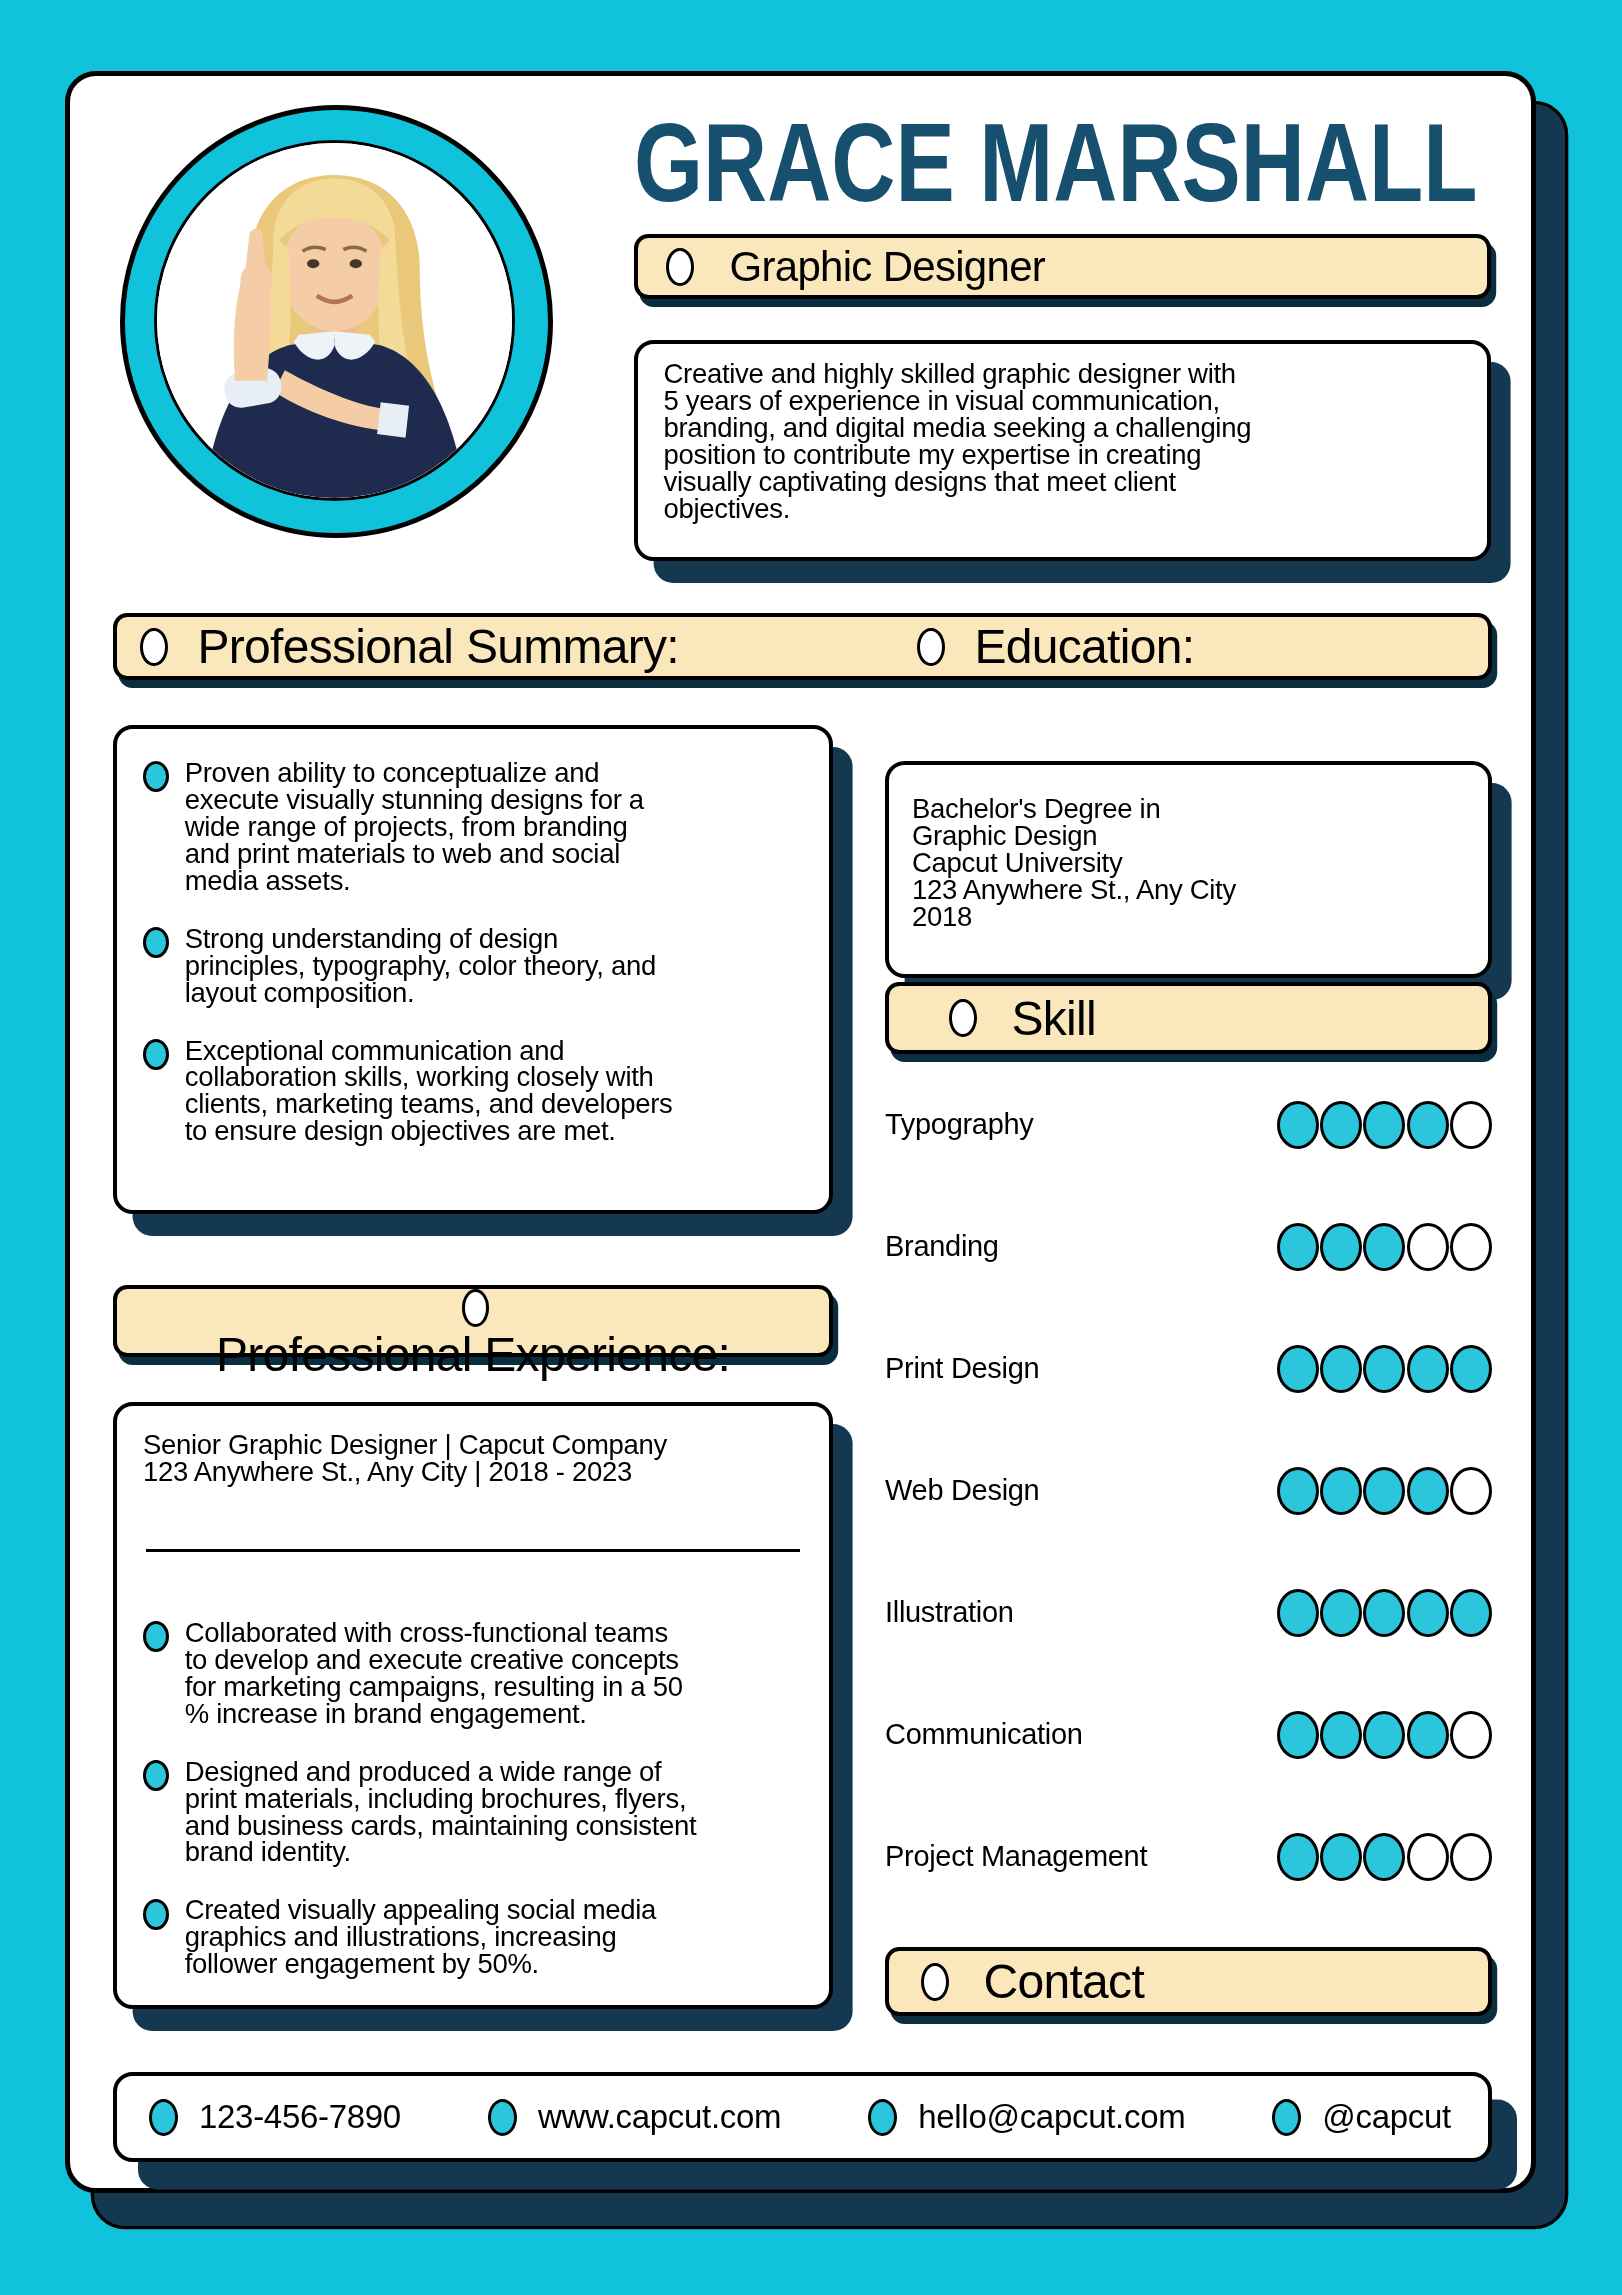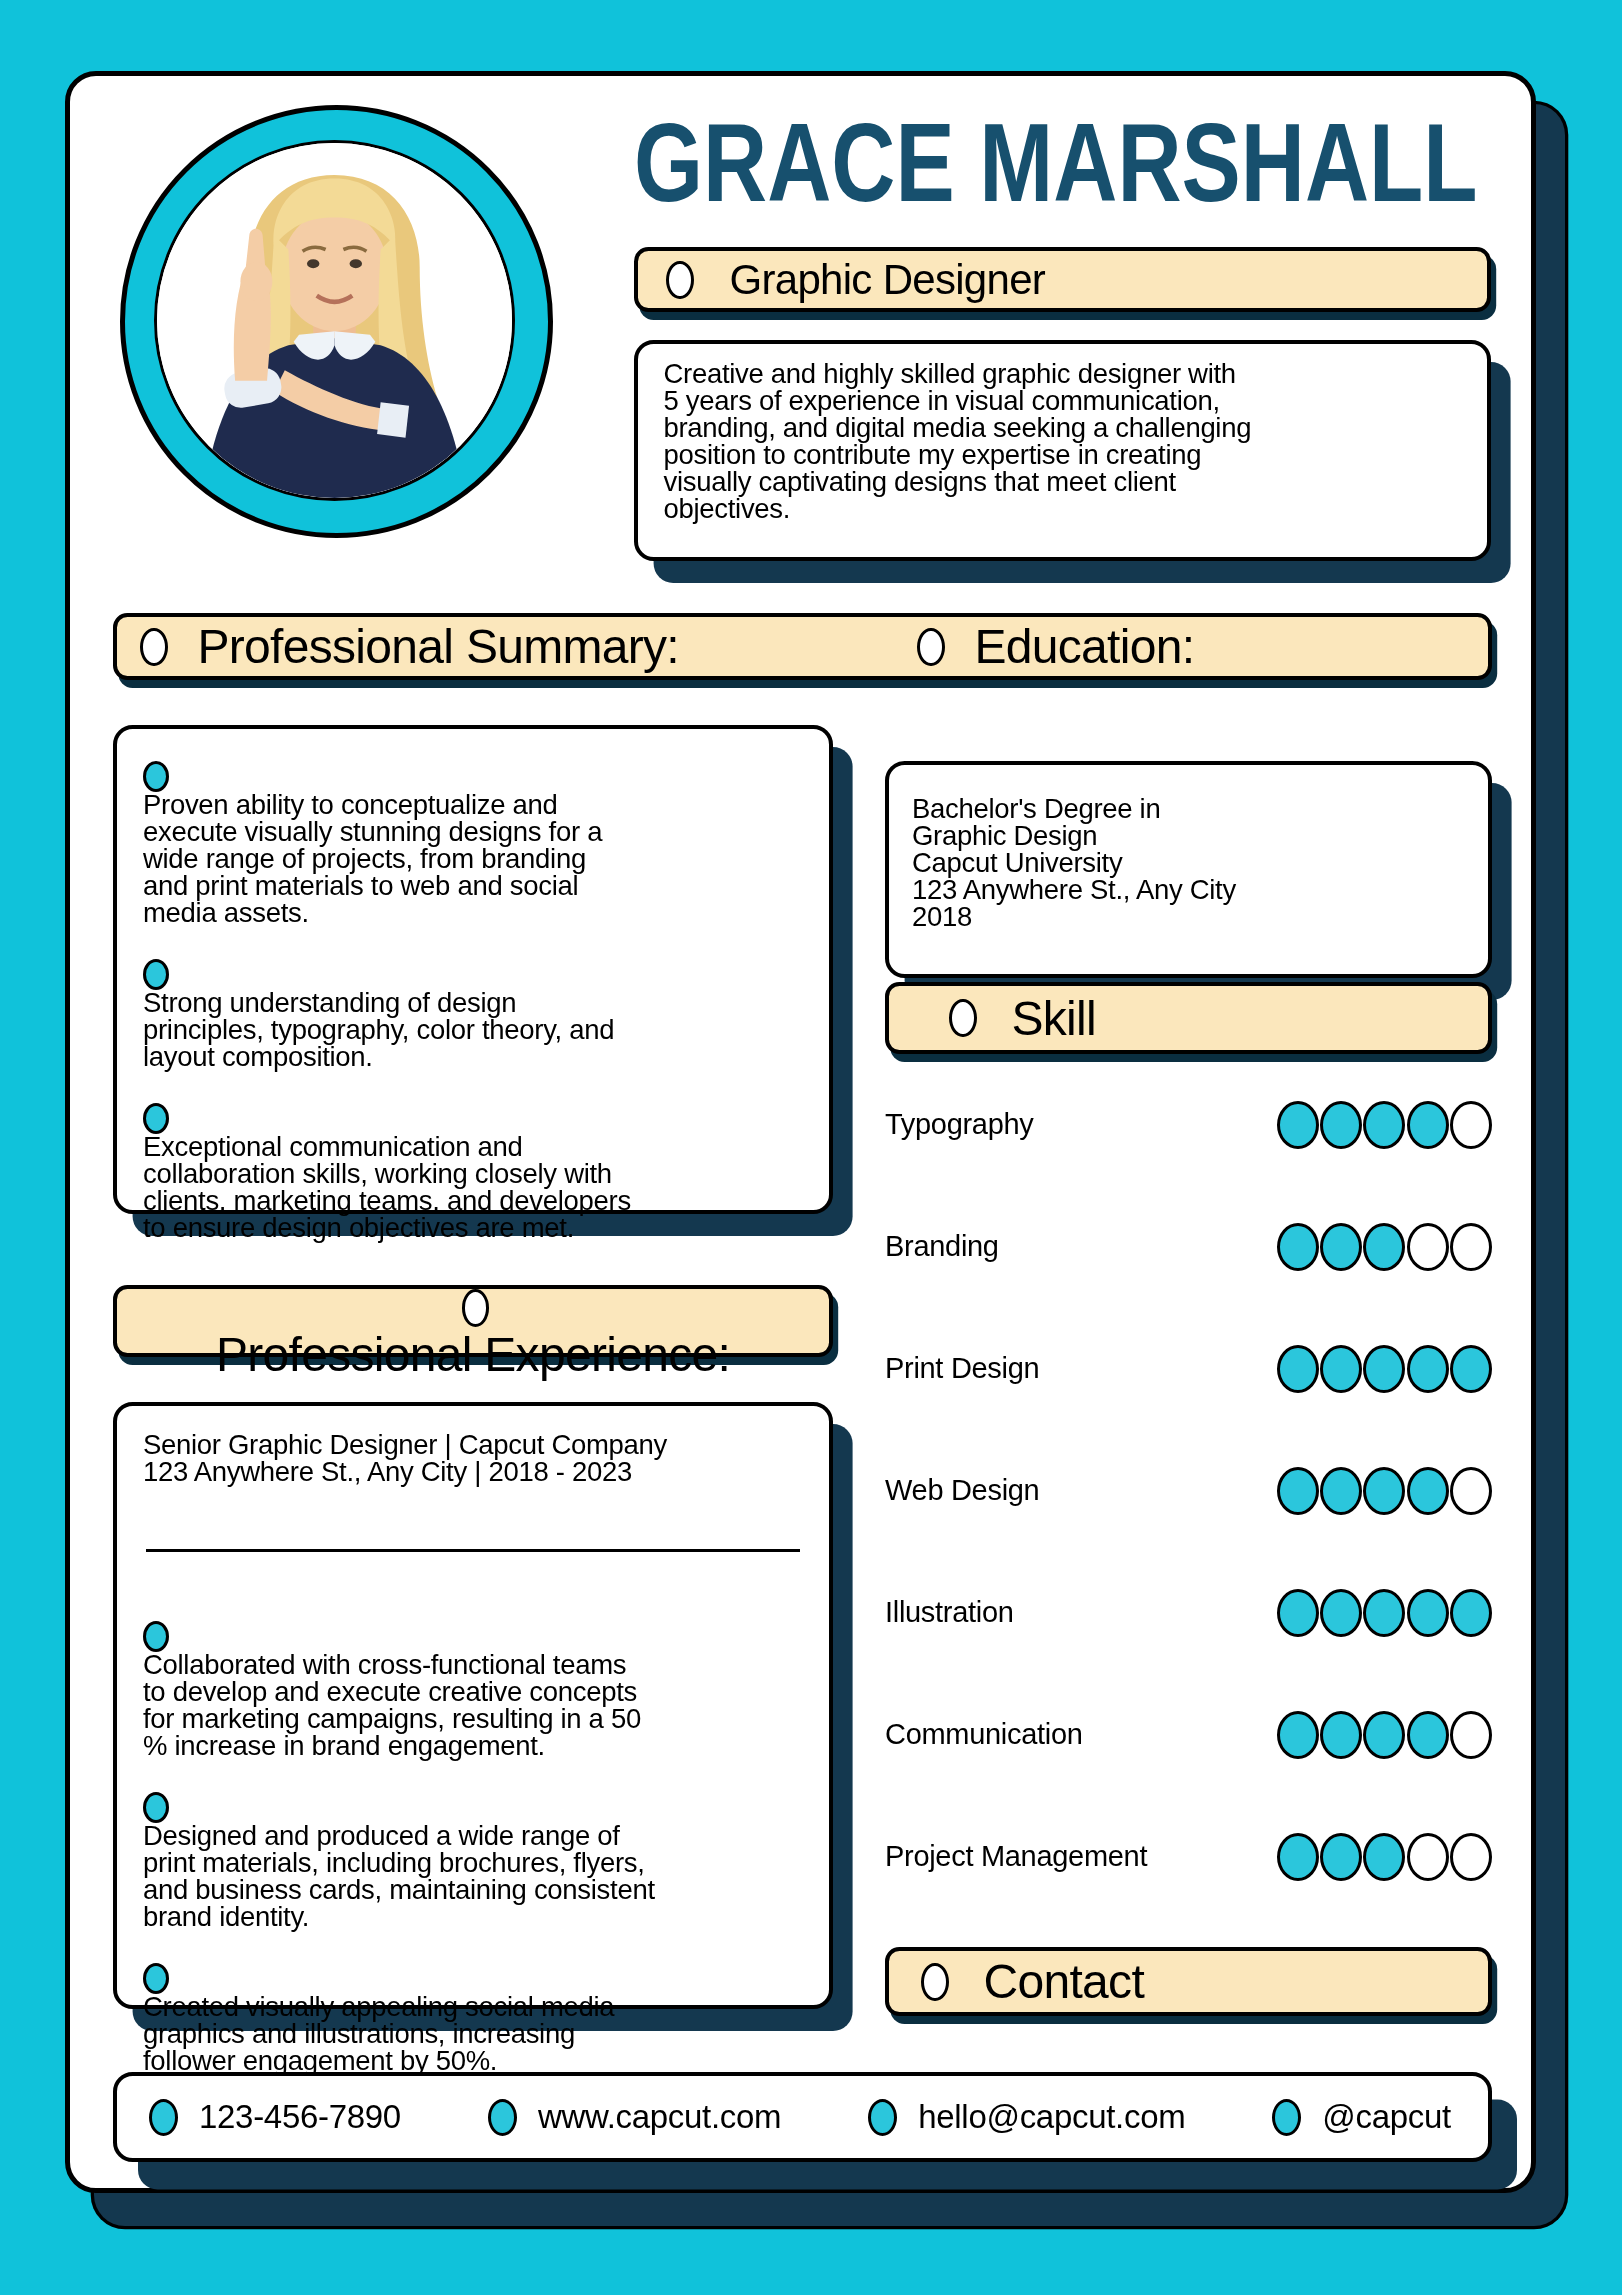--- a/index.html
+++ b/index.html
@@ -35,21 +35,21 @@
     transform:scaleX(0.80); transform-origin:left center;
     letter-spacing:0px;
   }
   .banner {
     position:absolute; background:var(--cream,#FBE7BC);
     border:4.6px solid #000; border-radius:14.4px;
     box-shadow:5.2px 7.9px 0 #0a2e40;
     display:flex; align-items:center;
   }
   .banner .heading { font-size:48px; letter-spacing:-0.7px; }
-  .title-banner { left:564px; top:158px; width:857px; height:65px;margin-top:13px; }
+  .title-banner { left:564px; top:158px; width:857px; height:65px; }
   .title-banner .heading { font-size:42px; }
   .wblt {
     width:27.5px; height:38px; border:3.9px solid #000; border-radius:50%;
     background:#fff; flex:none; display:inline-block;
   }
   .title-banner .wblt { margin-left:28px; margin-right:36px; }
   
   .wcard {
     position:absolute; background:#fff; border:4.6px solid #000; border-radius:19.6px;
     box-shadow:19.6px 22px 0 var(--navy,#14384F);
@@ -58,21 +58,21 @@
     font-size:27.5px; line-height:0.98; white-space:pre-line; letter-spacing:-0.3px;
   }
   .objective-card { left:564px; top:264px; width:857px; height:221px; padding:17px 19.6px 0 25.5px; }
   
   .double-banner { left:43px; top:537px; width:1379px; height:67px; }
   .banner-group { position:absolute; display:flex; align-items:center; height:100%; }
   .bg-1 { left:23px; }  .bg-2 { left:800px; }
   .banner-group .wblt { margin-right:30px; }
   
   .summary-card { left:43px; top:649px; width:720px; height:489px; padding:31px 26px 0 26px; }
-  .bullet-item { display:flex; margin-bottom:31px;flex-direction:column; }
+  .bullet-item { display:flex; margin-bottom:31px; }
   .blt {
     width:26px; height:31px; border:3.3px solid #000; border-radius:50%;
     background:var(--dot,#2BC6DC); flex:none; margin-right:15.7px; margin-top:1.3px;
   }
   
   .education-card { left:815px; top:645px; width:607px; height:217px; padding:31px 29px 0 23px;margin-top:40px; }
   
   .skill-banner { left:815px; top:906px; width:607px; height:72px;padding-left:28px; }
   .skill-banner .wblt, .contact-banner .wblt { margin-left:32px; margin-right:35px; }
   .skills { position:absolute; left:815px; top:1016px; width:607px; }

